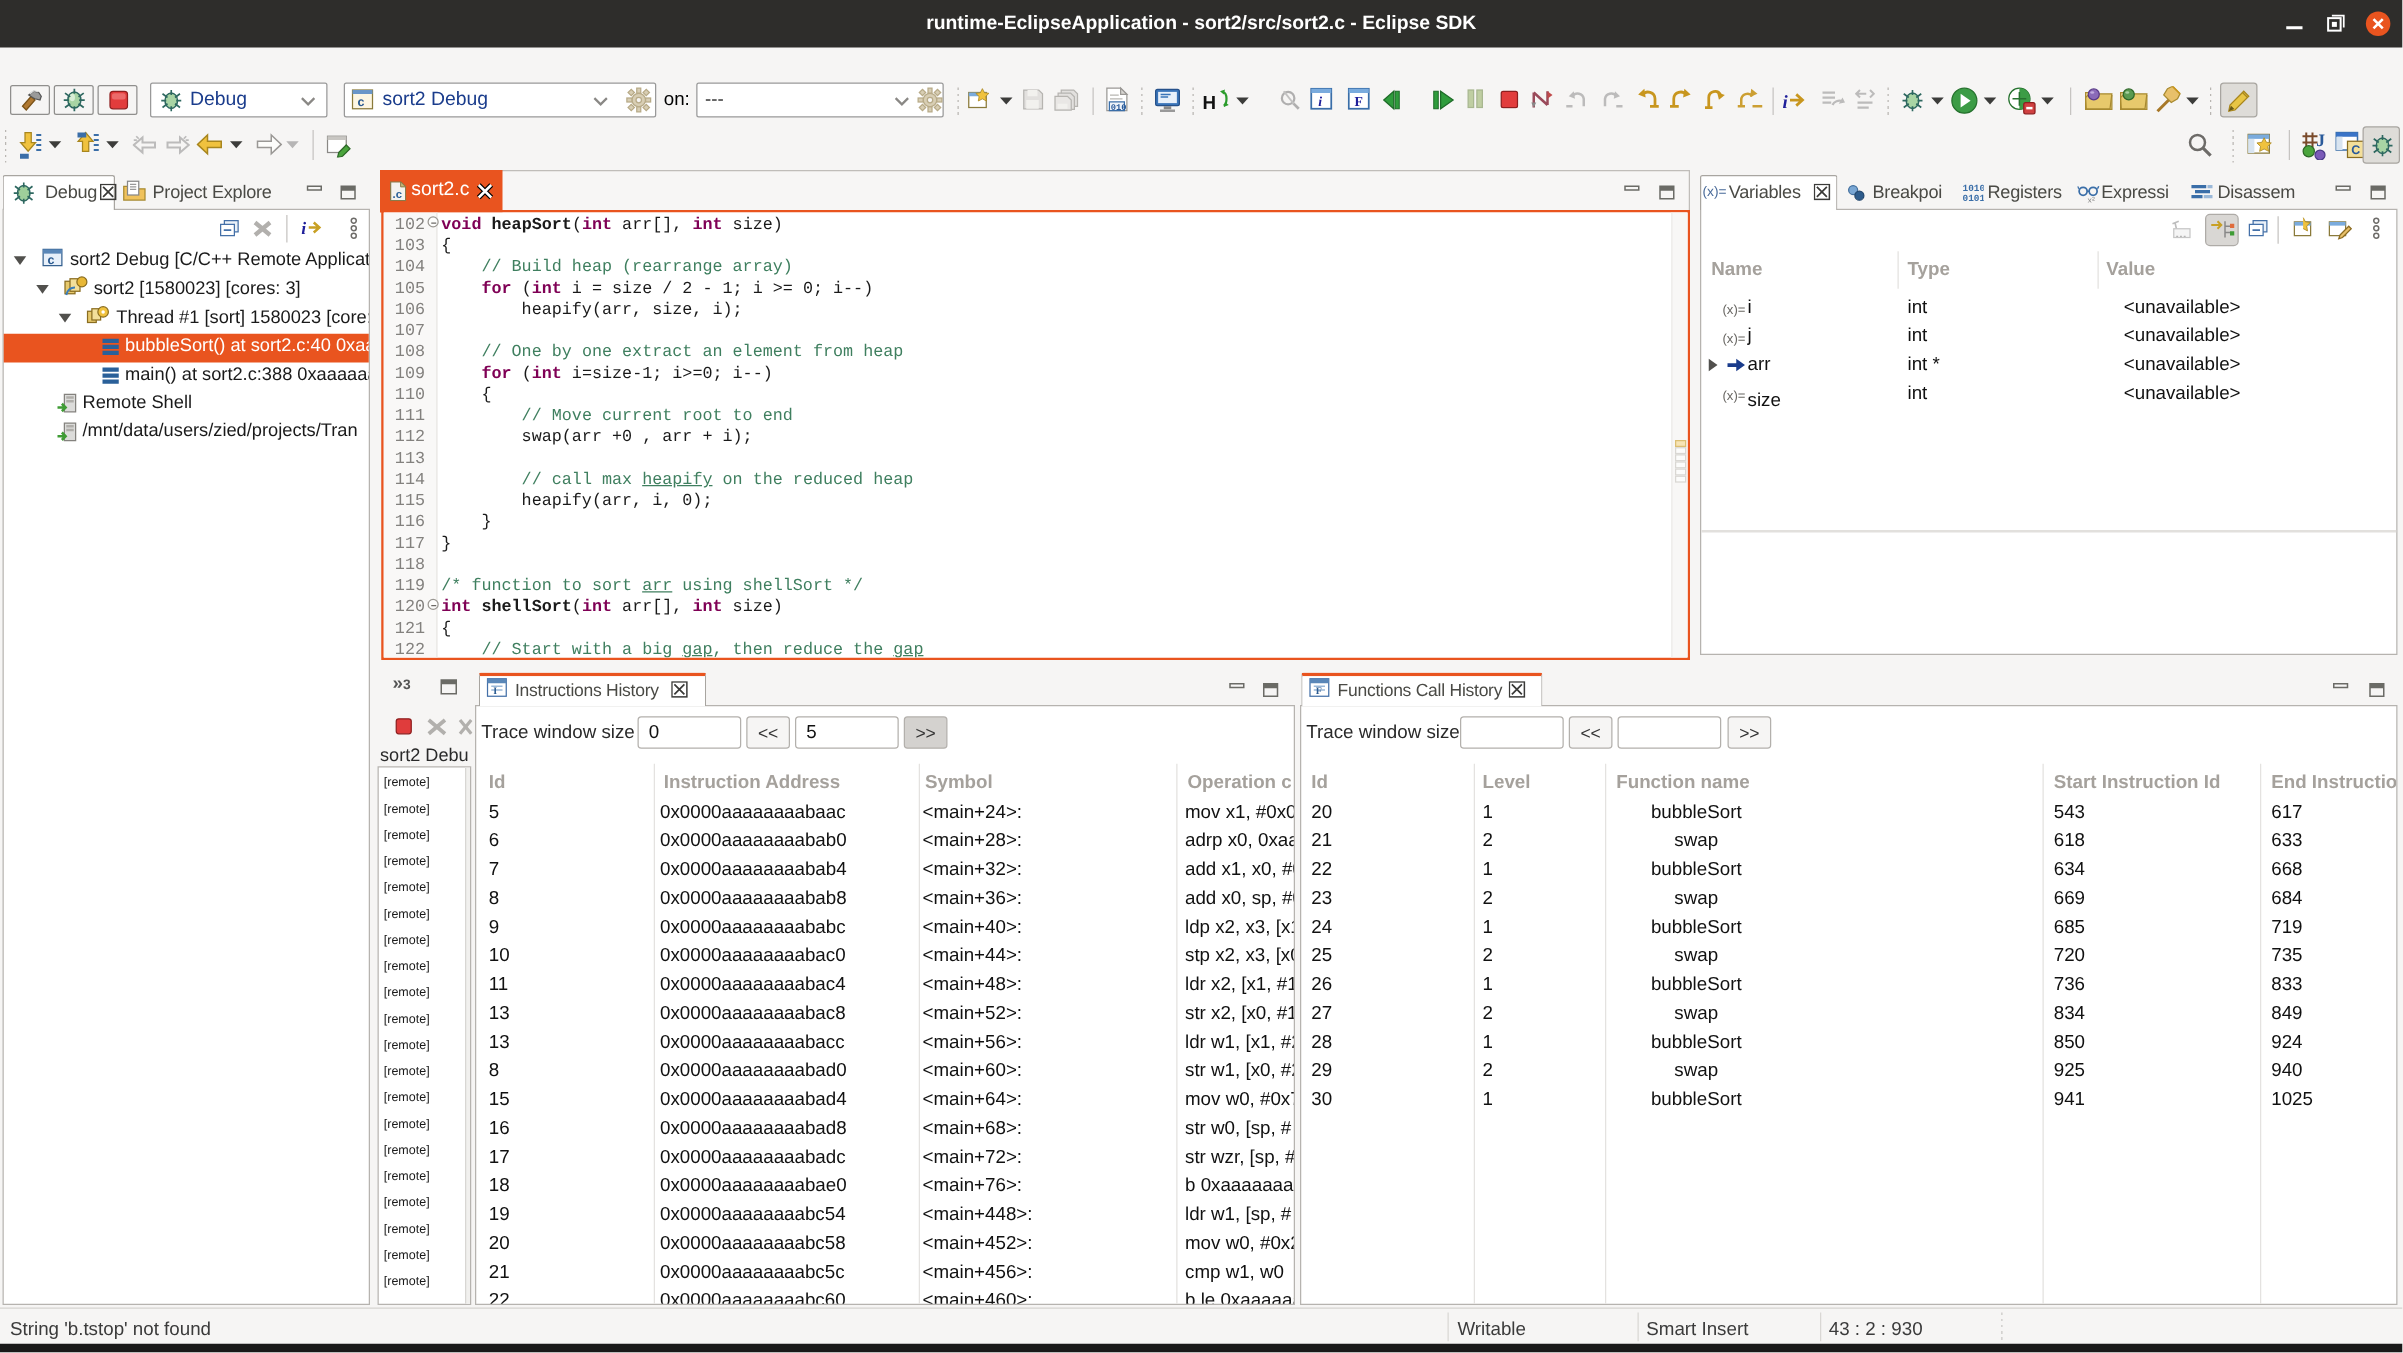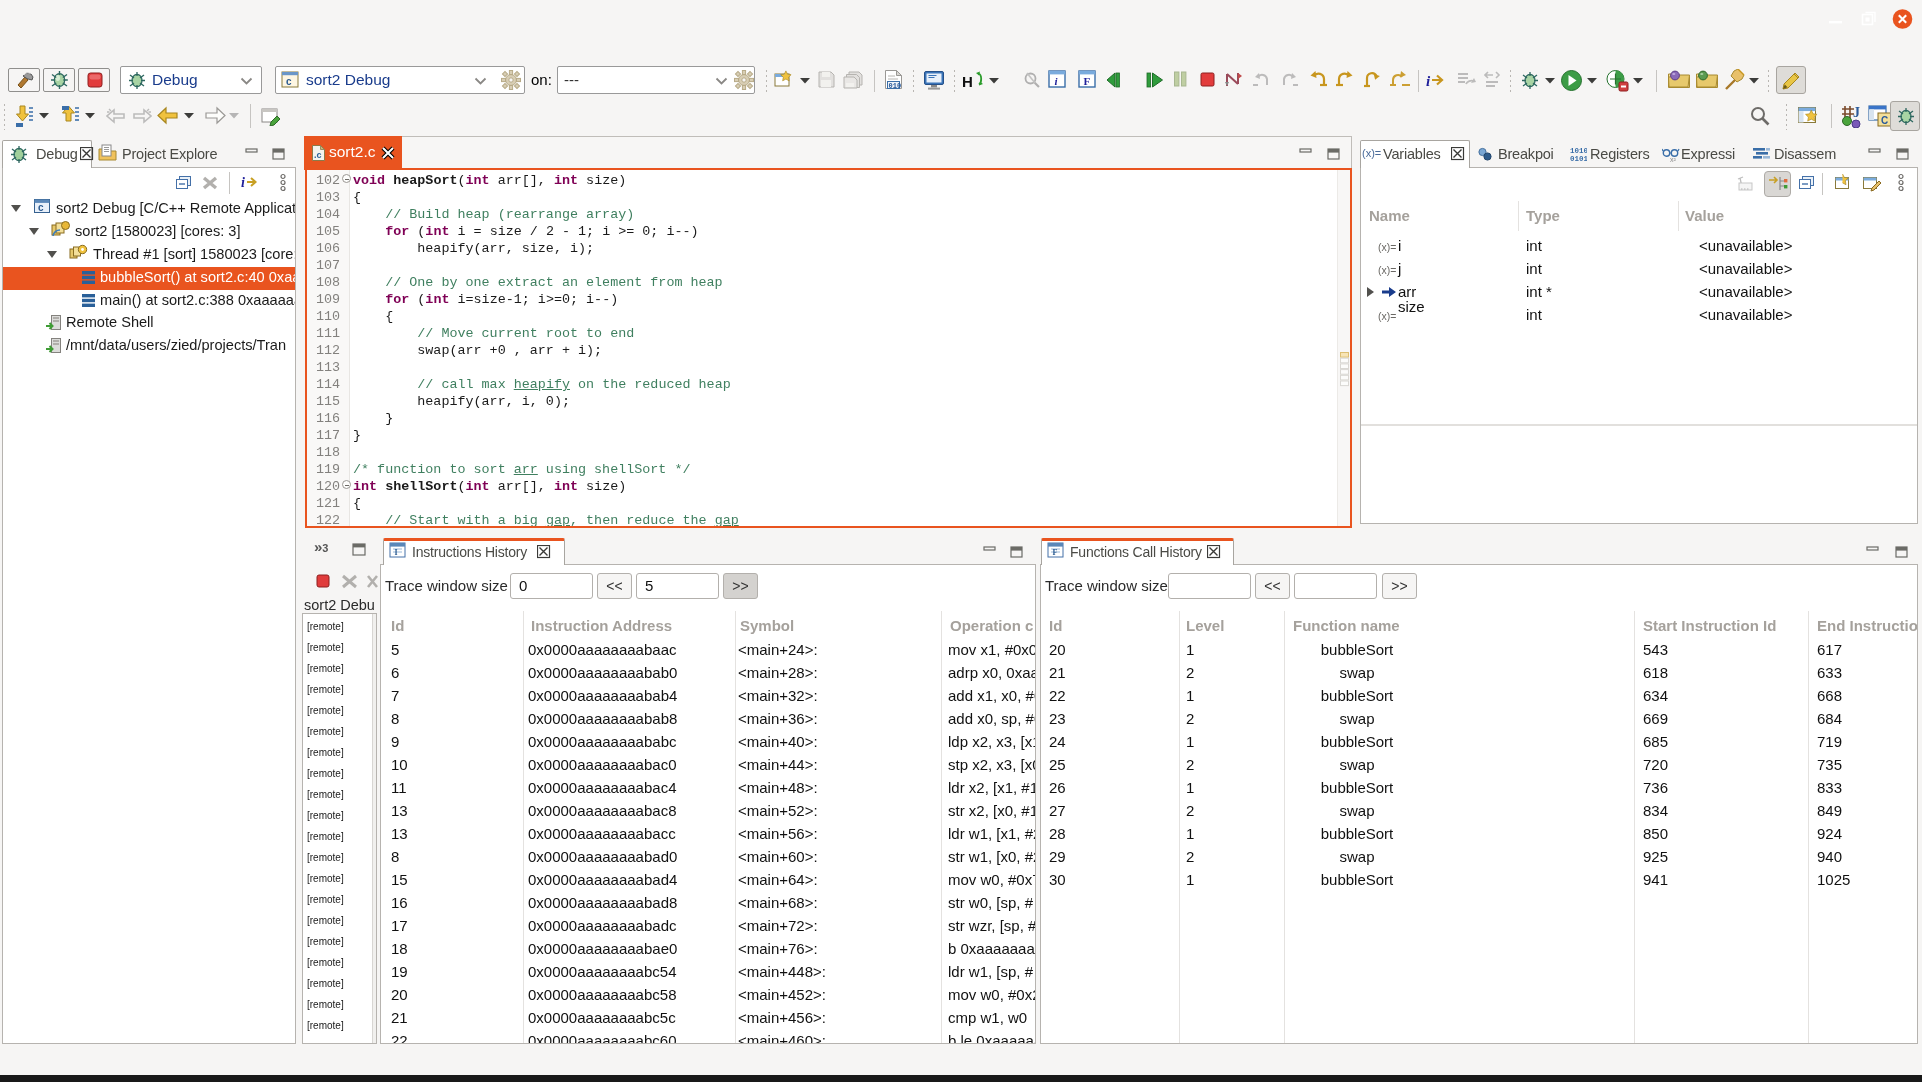--- a/index.html
+++ b/index.html
@@ -41,20 +41,21 @@
 .td{position:absolute;font-size:15px;color:#111;white-space:nowrap}
 .colsep{position:absolute;width:1px;background:#e4e2e0}
 .input{position:absolute;background:#fff;border:1px solid #b3b0ac;border-radius:3px;font-size:15px;color:#111;padding-left:8px}
 .btn{position:absolute;background:#f6f5f4;border:1px solid #b3b0ac;border-radius:3px;font-size:14px;color:#333;text-align:center}
 svg{display:block}
 .icon{position:absolute}
 </style></head>
 <body>
 <div id="stage">
 
+<div class="abs" id="titlebar">runtime-EclipseApplication - sort2/src/sort2.c - Eclipse SDK</div>
 <div class="winbtn" style="left:1827px">
       <svg width="18" height="38">
         <rect x="2" y="21" width="13" height="2.4" fill="#fff"></rect>
       </svg>
     </div>
 <div class="winbtn" style="left:1860px">
       <svg width="18" height="38">
         <rect x="2.5" y="14.5" width="10" height="10" fill="none" stroke="#fff" stroke-width="1.6"></rect>
         <path d="M5.5 12.5 h9.5 v9.5" fill="none" stroke="#fff" stroke-width="1.4"></path>
         <rect x="5.5" y="17.5" width="4" height="4" fill="#fff"></rect>
@@ -812,21 +813,21 @@
         </svg>
       </div>
   <div class="td" style="left:37px;top:115px">arr</div>
   <div class="td" style="left:165px;top:115px">int *</div>
   <div class="td" style="left:338px;top:115px">&lt;unavailable&gt;</div>
   <div class="icon" style="left:17px;top:142px">
         <svg width="18" height="13">
           <text x="0" y="10" font-size="10.5" fill="#6a6864" font-family="Liberation Sans">(x)=</text>
         </svg>
       </div>
-  <div class="td" style="left:37px;top:130px">size</div>
+  <div class="td" style="left:37px;top:144px">size</div>
   <div class="td" style="left:165px;top:138px">int</div>
   <div class="td" style="left:338px;top:138px">&lt;unavailable&gt;</div>
   <div class="abs" style="left:0;top:256px;width:558px;height:2px;background:#e2e0dd"></div>
 </div>
 <div class="abs atab" style="left:1360px;top:140px;width:110px;height:28px"></div>
 <div class="icon" style="left:1362px;top:146px">
       <svg width="20" height="14">
         <text x="0" y="11" font-size="11" fill="#4a6b9a" font-family="Liberation Sans">(x)=</text>
       </svg>
     </div>
@@ -1145,14 +1146,24 @@
         <rect x="1" y="1" width="11" height="3" fill="none" stroke="#6b6b66" stroke-width="1.2"></rect>
       </svg>
     </div>
 <div class="minmax" style="left:1895px;top:546px">
       <svg width="14" height="12">
         <rect x="1" y="1" width="11" height="10" fill="none" stroke="#6b6b66" stroke-width="1.2"></rect>
         <rect x="1" y="1" width="11" height="3.6" fill="#6b6b66"></rect>
       </svg>
     </div>
 
+<div class="abs" style="left:0;top:1046px;width:1922px;height:29px;background:#f6f5f4;border-top:1px solid #d5d3d0;font-size:15px;color:#3b3b3b">
+<span class="abs" style="left:8px;top:8px">String 'b.tstop' not found</span>
+<span class="abs" style="left:1158px;top:3px;width:1px;height:23px;background:#d9d7d4"></span>
+<span class="abs" style="left:1166px;top:8px">Writable</span>
+<span class="abs" style="left:1310px;top:3px;width:1px;height:23px;background:#d9d7d4"></span>
+<span class="abs" style="left:1317px;top:8px">Smart Insert</span>
+<span class="abs" style="left:1456px;top:3px;width:1px;height:23px;background:#d9d7d4"></span>
+<span class="abs" style="left:1463px;top:8px">43 : 2 : 930</span>
+<span class="abs" style="left:1601px;top:3px;width:1px;height:23px;background:repeating-linear-gradient(to bottom,#c9c7c4 0 2px,transparent 2px 5px)"></span>
+</div>
 <div class="abs" style="left:0;top:1075px;width:1922px;height:7px;background:#191919"></div>
 
 </div>
 </body></html>

